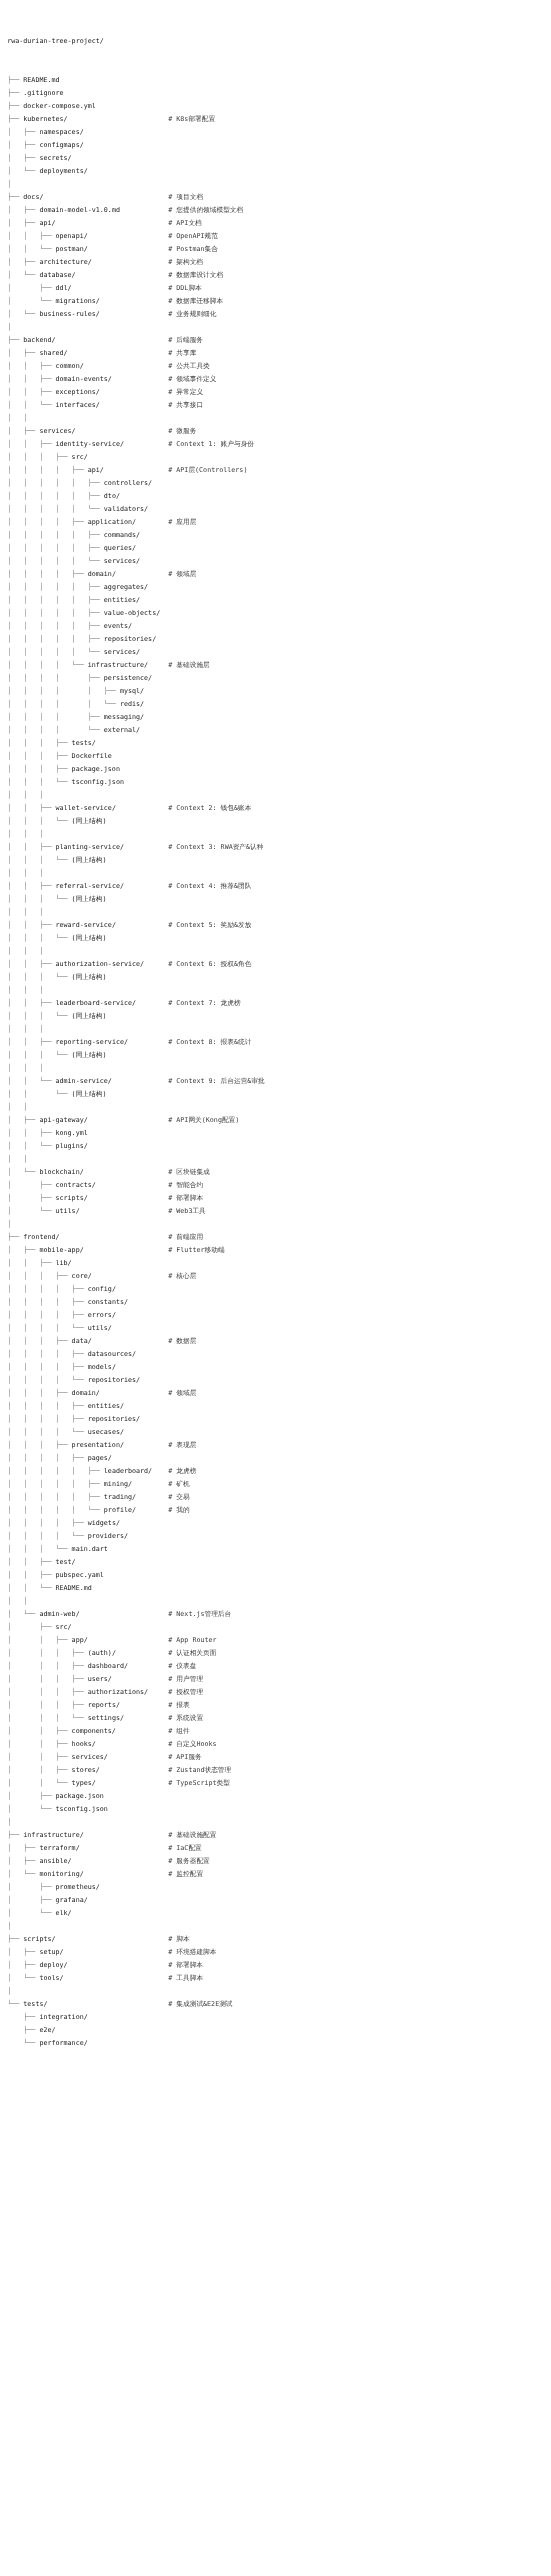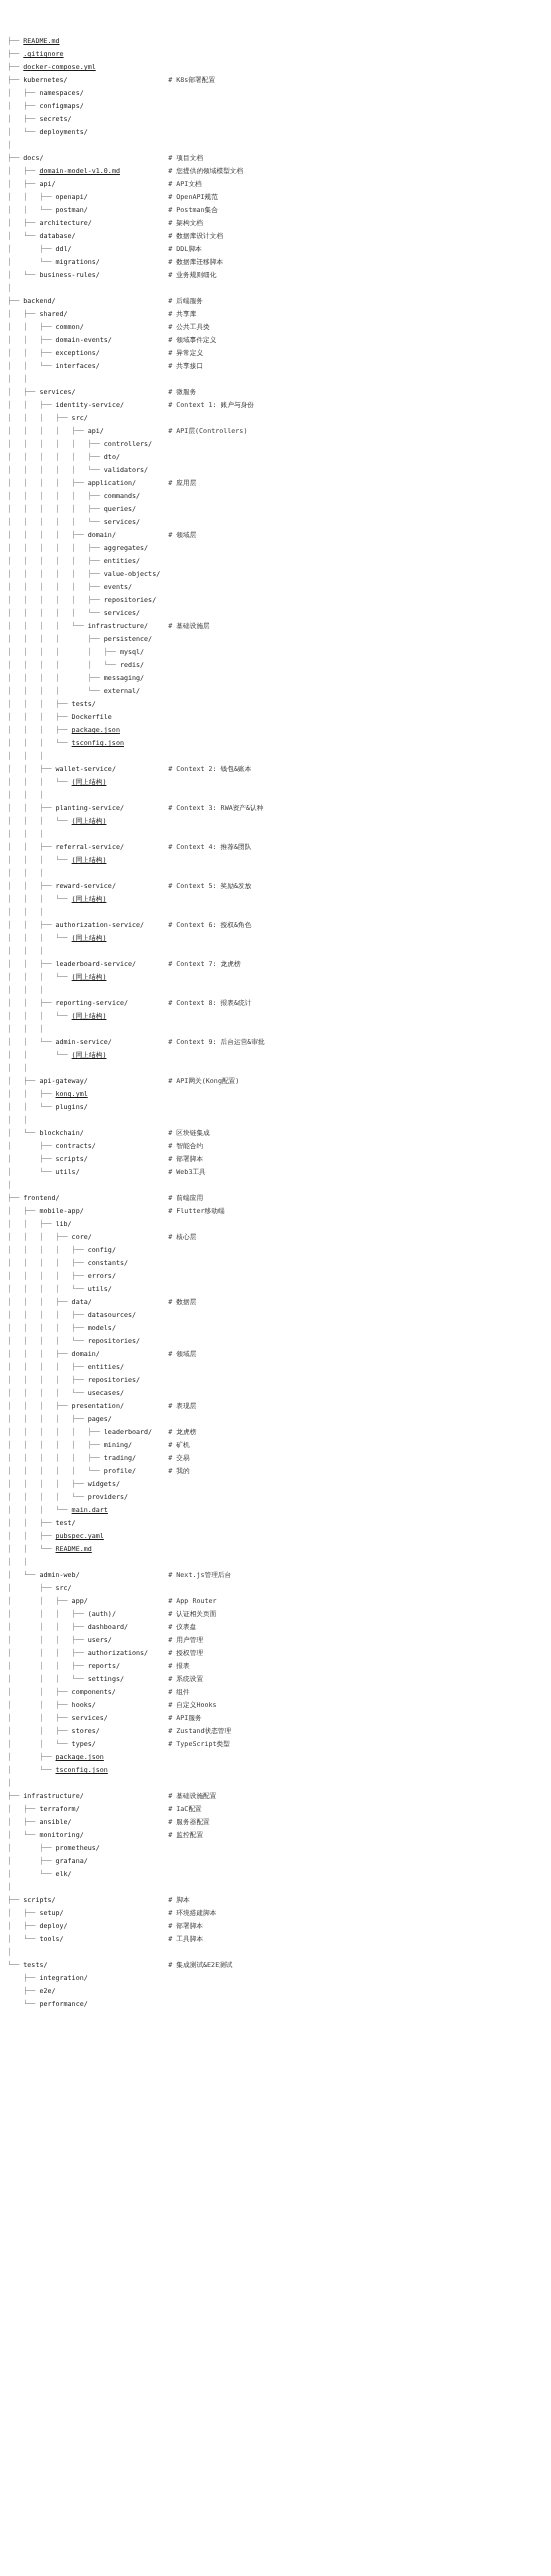--- a/index.html
+++ b/index.html
@@ -29,24 +29,24 @@
   .name {
     color: #1a1a1a;
   }
   .root {
     color: #1a1a1a;
   }
   .cmt {
     color: #3b3b3b;
   }
   .u {
-    text-decoration: underline;
     text-decoration-thickness: 0.5px;
     text-underline-offset: 1px;
   }
 </style>
 </head>
 <body>
 
 <div id="tree">
+  <span class="row root">rwa-durian-tree-project/</span>
   <div id="tree-rows"><span class="row"><span class="pre">├── </span><span class="name u">README.md</span></span><span class="row"><span class="pre">├── </span><span class="name u">.gitignore</span></span><span class="row"><span class="pre">├── </span><span class="name u">docker-compose.yml</span></span><span class="row"><span class="pre">├── </span><span class="name">kubernetes/</span><span>                         </span><span class="cmt"># K8s部署配置</span></span><span class="row"><span class="pre">│   ├── </span><span class="name">namespaces/</span></span><span class="row"><span class="pre">│   ├── </span><span class="name">configmaps/</span></span><span class="row"><span class="pre">│   ├── </span><span class="name">secrets/</span></span><span class="row"><span class="pre">│   └── </span><span class="name">deployments/</span></span><span class="row"><span class="pre">│</span></span><span class="row"><span class="pre">├── </span><span class="name">docs/</span><span>                               </span><span class="cmt"># 项目文档</span></span><span class="row"><span class="pre">│   ├── </span><span class="name u">domain-model-v1.0.md</span><span>            </span><span class="cmt"># 您提供的领域模型文档</span></span><span class="row"><span class="pre">│   ├── </span><span class="name">api/</span><span>                            </span><span class="cmt"># API文档</span></span><span class="row"><span class="pre">│   │   ├── </span><span class="name">openapi/</span><span>                    </span><span class="cmt"># OpenAPI规范</span></span><span class="row"><span class="pre">│   │   └── </span><span class="name">postman/</span><span>                    </span><span class="cmt"># Postman集合</span></span><span class="row"><span class="pre">│   ├── </span><span class="name">architecture/</span><span>                   </span><span class="cmt"># 架构文档</span></span><span class="row"><span class="pre">│   └── </span><span class="name">database/</span><span>                       </span><span class="cmt"># 数据库设计文档</span></span><span class="row"><span class="pre">│       ├── </span><span class="name">ddl/</span><span>                        </span><span class="cmt"># DDL脚本</span></span><span class="row"><span class="pre">│       └── </span><span class="name">migrations/</span><span>                 </span><span class="cmt"># 数据库迁移脚本</span></span><span class="row"><span class="pre">│   └── </span><span class="name">business-rules/</span><span>                 </span><span class="cmt"># 业务规则细化</span></span><span class="row"><span class="pre">│</span></span><span class="row"><span class="pre">├── </span><span class="name">backend/</span><span>                            </span><span class="cmt"># 后端服务</span></span><span class="row"><span class="pre">│   ├── </span><span class="name">shared/</span><span>                         </span><span class="cmt"># 共享库</span></span><span class="row"><span class="pre">│   │   ├── </span><span class="name">common/</span><span>                     </span><span class="cmt"># 公共工具类</span></span><span class="row"><span class="pre">│   │   ├── </span><span class="name">domain-events/</span><span>              </span><span class="cmt"># 领域事件定义</span></span><span class="row"><span class="pre">│   │   ├── </span><span class="name">exceptions/</span><span>                 </span><span class="cmt"># 异常定义</span></span><span class="row"><span class="pre">│   │   └── </span><span class="name">interfaces/</span><span>                 </span><span class="cmt"># 共享接口</span></span><span class="row"><span class="pre">│   │</span></span><span class="row"><span class="pre">│   ├── </span><span class="name">services/</span><span>                       </span><span class="cmt"># 微服务</span></span><span class="row"><span class="pre">│   │   ├── </span><span class="name">identity-service/</span><span>           </span><span class="cmt"># Context 1: 账户与身份</span></span><span class="row"><span class="pre">│   │   │   ├── </span><span class="name">src/</span></span><span class="row"><span class="pre">│   │   │   │   ├── </span><span class="name">api/</span><span>                </span><span class="cmt"># API层(Controllers)</span></span><span class="row"><span class="pre">│   │   │   │   │   ├── </span><span class="name">controllers/</span></span><span class="row"><span class="pre">│   │   │   │   │   ├── </span><span class="name">dto/</span></span><span class="row"><span class="pre">│   │   │   │   │   └── </span><span class="name">validators/</span></span><span class="row"><span class="pre">│   │   │   │   ├── </span><span class="name">application/</span><span>        </span><span class="cmt"># 应用层</span></span><span class="row"><span class="pre">│   │   │   │   │   ├── </span><span class="name">commands/</span></span><span class="row"><span class="pre">│   │   │   │   │   ├── </span><span class="name">queries/</span></span><span class="row"><span class="pre">│   │   │   │   │   └── </span><span class="name">services/</span></span><span class="row"><span class="pre">│   │   │   │   ├── </span><span class="name">domain/</span><span>             </span><span class="cmt"># 领域层</span></span><span class="row"><span class="pre">│   │   │   │   │   ├── </span><span class="name">aggregates/</span></span><span class="row"><span class="pre">│   │   │   │   │   ├── </span><span class="name">entities/</span></span><span class="row"><span class="pre">│   │   │   │   │   ├── </span><span class="name">value-objects/</span></span><span class="row"><span class="pre">│   │   │   │   │   ├── </span><span class="name">events/</span></span><span class="row"><span class="pre">│   │   │   │   │   ├── </span><span class="name">repositories/</span></span><span class="row"><span class="pre">│   │   │   │   │   └── </span><span class="name">services/</span></span><span class="row"><span class="pre">│   │   │   │   └── </span><span class="name">infrastructure/</span><span>     </span><span class="cmt"># 基础设施层</span></span><span class="row"><span class="pre">│   │   │   │       ├── </span><span class="name">persistence/</span></span><span class="row"><span class="pre">│   │   │   │       │   ├── </span><span class="name">mysql/</span></span><span class="row"><span class="pre">│   │   │   │       │   └── </span><span class="name">redis/</span></span><span class="row"><span class="pre">│   │   │   │       ├── </span><span class="name">messaging/</span></span><span class="row"><span class="pre">│   │   │   │       └── </span><span class="name">external/</span></span><span class="row"><span class="pre">│   │   │   ├── </span><span class="name">tests/</span></span><span class="row"><span class="pre">│   │   │   ├── </span><span class="name">Dockerfile</span></span><span class="row"><span class="pre">│   │   │   ├── </span><span class="name u">package.json</span></span><span class="row"><span class="pre">│   │   │   └── </span><span class="name u">tsconfig.json</span></span><span class="row"><span class="pre">│   │   │</span></span><span class="row"><span class="pre">│   │   ├── </span><span class="name">wallet-service/</span><span>             </span><span class="cmt"># Context 2: 钱包&amp;账本</span></span><span class="row"><span class="pre">│   │   │   └── </span><span class="name u">(同上结构)</span></span><span class="row"><span class="pre">│   │   │</span></span><span class="row"><span class="pre">│   │   ├── </span><span class="name">planting-service/</span><span>           </span><span class="cmt"># Context 3: RWA资产&amp;认种</span></span><span class="row"><span class="pre">│   │   │   └── </span><span class="name u">(同上结构)</span></span><span class="row"><span class="pre">│   │   │</span></span><span class="row"><span class="pre">│   │   ├── </span><span class="name">referral-service/</span><span>           </span><span class="cmt"># Context 4: 推荐&amp;团队</span></span><span class="row"><span class="pre">│   │   │   └── </span><span class="name u">(同上结构)</span></span><span class="row"><span class="pre">│   │   │</span></span><span class="row"><span class="pre">│   │   ├── </span><span class="name">reward-service/</span><span>             </span><span class="cmt"># Context 5: 奖励&amp;发放</span></span><span class="row"><span class="pre">│   │   │   └── </span><span class="name u">(同上结构)</span></span><span class="row"><span class="pre">│   │   │</span></span><span class="row"><span class="pre">│   │   ├── </span><span class="name">authorization-service/</span><span>      </span><span class="cmt"># Context 6: 授权&amp;角色</span></span><span class="row"><span class="pre">│   │   │   └── </span><span class="name u">(同上结构)</span></span><span class="row"><span class="pre">│   │   │</span></span><span class="row"><span class="pre">│   │   ├── </span><span class="name">leaderboard-service/</span><span>        </span><span class="cmt"># Context 7: 龙虎榜</span></span><span class="row"><span class="pre">│   │   │   └── </span><span class="name u">(同上结构)</span></span><span class="row"><span class="pre">│   │   │</span></span><span class="row"><span class="pre">│   │   ├── </span><span class="name">reporting-service/</span><span>          </span><span class="cmt"># Context 8: 报表&amp;统计</span></span><span class="row"><span class="pre">│   │   │   └── </span><span class="name u">(同上结构)</span></span><span class="row"><span class="pre">│   │   │</span></span><span class="row"><span class="pre">│   │   └── </span><span class="name">admin-service/</span><span>              </span><span class="cmt"># Context 9: 后台运营&amp;审批</span></span><span class="row"><span class="pre">│   │       └── </span><span class="name u">(同上结构)</span></span><span class="row"><span class="pre">│   │</span></span><span class="row"><span class="pre">│   ├── </span><span class="name">api-gateway/</span><span>                    </span><span class="cmt"># API网关(Kong配置)</span></span><span class="row"><span class="pre">│   │   ├── </span><span class="name u">kong.yml</span></span><span class="row"><span class="pre">│   │   └── </span><span class="name">plugins/</span></span><span class="row"><span class="pre">│   │</span></span><span class="row"><span class="pre">│   └── </span><span class="name">blockchain/</span><span>                     </span><span class="cmt"># 区块链集成</span></span><span class="row"><span class="pre">│       ├── </span><span class="name">contracts/</span><span>                  </span><span class="cmt"># 智能合约</span></span><span class="row"><span class="pre">│       ├── </span><span class="name">scripts/</span><span>                    </span><span class="cmt"># 部署脚本</span></span><span class="row"><span class="pre">│       └── </span><span class="name">utils/</span><span>                      </span><span class="cmt"># Web3工具</span></span><span class="row"><span class="pre">│</span></span><span class="row"><span class="pre">├── </span><span class="name">frontend/</span><span>                           </span><span class="cmt"># 前端应用</span></span><span class="row"><span class="pre">│   ├── </span><span class="name">mobile-app/</span><span>                     </span><span class="cmt"># Flutter移动端</span></span><span class="row"><span class="pre">│   │   ├── </span><span class="name">lib/</span></span><span class="row"><span class="pre">│   │   │   ├── </span><span class="name">core/</span><span>                   </span><span class="cmt"># 核心层</span></span><span class="row"><span class="pre">│   │   │   │   ├── </span><span class="name">config/</span></span><span class="row"><span class="pre">│   │   │   │   ├── </span><span class="name">constants/</span></span><span class="row"><span class="pre">│   │   │   │   ├── </span><span class="name">errors/</span></span><span class="row"><span class="pre">│   │   │   │   └── </span><span class="name">utils/</span></span><span class="row"><span class="pre">│   │   │   ├── </span><span class="name">data/</span><span>                   </span><span class="cmt"># 数据层</span></span><span class="row"><span class="pre">│   │   │   │   ├── </span><span class="name">datasources/</span></span><span class="row"><span class="pre">│   │   │   │   ├── </span><span class="name">models/</span></span><span class="row"><span class="pre">│   │   │   │   └── </span><span class="name">repositories/</span></span><span class="row"><span class="pre">│   │   │   ├── </span><span class="name">domain/</span><span>                 </span><span class="cmt"># 领域层</span></span><span class="row"><span class="pre">│   │   │   │   ├── </span><span class="name">entities/</span></span><span class="row"><span class="pre">│   │   │   │   ├── </span><span class="name">repositories/</span></span><span class="row"><span class="pre">│   │   │   │   └── </span><span class="name">usecases/</span></span><span class="row"><span class="pre">│   │   │   ├── </span><span class="name">presentation/</span><span>           </span><span class="cmt"># 表现层</span></span><span class="row"><span class="pre">│   │   │   │   ├── </span><span class="name">pages/</span></span><span class="row"><span class="pre">│   │   │   │   │   ├── </span><span class="name">leaderboard/</span><span>    </span><span class="cmt"># 龙虎榜</span></span><span class="row"><span class="pre">│   │   │   │   │   ├── </span><span class="name">mining/</span><span>         </span><span class="cmt"># 矿机</span></span><span class="row"><span class="pre">│   │   │   │   │   ├── </span><span class="name">trading/</span><span>        </span><span class="cmt"># 交易</span></span><span class="row"><span class="pre">│   │   │   │   │   └── </span><span class="name">profile/</span><span>        </span><span class="cmt"># 我的</span></span><span class="row"><span class="pre">│   │   │   │   ├── </span><span class="name">widgets/</span></span><span class="row"><span class="pre">│   │   │   │   └── </span><span class="name">providers/</span></span><span class="row"><span class="pre">│   │   │   └── </span><span class="name u">main.dart</span></span><span class="row"><span class="pre">│   │   ├── </span><span class="name">test/</span></span><span class="row"><span class="pre">│   │   ├── </span><span class="name u">pubspec.yaml</span></span><span class="row"><span class="pre">│   │   └── </span><span class="name u">README.md</span></span><span class="row"><span class="pre">│   │</span></span><span class="row"><span class="pre">│   └── </span><span class="name">admin-web/</span><span>                      </span><span class="cmt"># Next.js管理后台</span></span><span class="row"><span class="pre">│       ├── </span><span class="name">src/</span></span><span class="row"><span class="pre">│       │   ├── </span><span class="name">app/</span><span>                    </span><span class="cmt"># App Router</span></span><span class="row"><span class="pre">│       │   │   ├── </span><span class="name">(auth)/</span><span>             </span><span class="cmt"># 认证相关页面</span></span><span class="row"><span class="pre">│       │   │   ├── </span><span class="name">dashboard/</span><span>          </span><span class="cmt"># 仪表盘</span></span><span class="row"><span class="pre">│       │   │   ├── </span><span class="name">users/</span><span>              </span><span class="cmt"># 用户管理</span></span><span class="row"><span class="pre">│       │   │   ├── </span><span class="name">authorizations/</span><span>     </span><span class="cmt"># 授权管理</span></span><span class="row"><span class="pre">│       │   │   ├── </span><span class="name">reports/</span><span>            </span><span class="cmt"># 报表</span></span><span class="row"><span class="pre">│       │   │   └── </span><span class="name">settings/</span><span>           </span><span class="cmt"># 系统设置</span></span><span class="row"><span class="pre">│       │   ├── </span><span class="name">components/</span><span>             </span><span class="cmt"># 组件</span></span><span class="row"><span class="pre">│       │   ├── </span><span class="name">hooks/</span><span>                  </span><span class="cmt"># 自定义Hooks</span></span><span class="row"><span class="pre">│       │   ├── </span><span class="name">services/</span><span>               </span><span class="cmt"># API服务</span></span><span class="row"><span class="pre">│       │   ├── </span><span class="name">stores/</span><span>                 </span><span class="cmt"># Zustand状态管理</span></span><span class="row"><span class="pre">│       │   └── </span><span class="name">types/</span><span>                  </span><span class="cmt"># TypeScript类型</span></span><span class="row"><span class="pre">│       ├── </span><span class="name u">package.json</span></span><span class="row"><span class="pre">│       └── </span><span class="name u">tsconfig.json</span></span><span class="row"><span class="pre">│</span></span><span class="row"><span class="pre">├── </span><span class="name">infrastructure/</span><span>                     </span><span class="cmt"># 基础设施配置</span></span><span class="row"><span class="pre">│   ├── </span><span class="name">terraform/</span><span>                      </span><span class="cmt"># IaC配置</span></span><span class="row"><span class="pre">│   ├── </span><span class="name">ansible/</span><span>                        </span><span class="cmt"># 服务器配置</span></span><span class="row"><span class="pre">│   └── </span><span class="name">monitoring/</span><span>                     </span><span class="cmt"># 监控配置</span></span><span class="row"><span class="pre">│       ├── </span><span class="name">prometheus/</span></span><span class="row"><span class="pre">│       ├── </span><span class="name">grafana/</span></span><span class="row"><span class="pre">│       └── </span><span class="name">elk/</span></span><span class="row"><span class="pre">│</span></span><span class="row"><span class="pre">├── </span><span class="name">scripts/</span><span>                            </span><span class="cmt"># 脚本</span></span><span class="row"><span class="pre">│   ├── </span><span class="name">setup/</span><span>                          </span><span class="cmt"># 环境搭建脚本</span></span><span class="row"><span class="pre">│   ├── </span><span class="name">deploy/</span><span>                         </span><span class="cmt"># 部署脚本</span></span><span class="row"><span class="pre">│   └── </span><span class="name">tools/</span><span>                          </span><span class="cmt"># 工具脚本</span></span><span class="row"><span class="pre">│</span></span><span class="row"><span class="pre">└── </span><span class="name">tests/</span><span>                              </span><span class="cmt"># 集成测试&amp;E2E测试</span></span><span class="row"><span class="pre">    ├── </span><span class="name">integration/</span></span><span class="row"><span class="pre">    ├── </span><span class="name">e2e/</span></span><span class="row"><span class="pre">    └── </span><span class="name">performance/</span></span></div>
 </div>
 
 
 </body></html>

